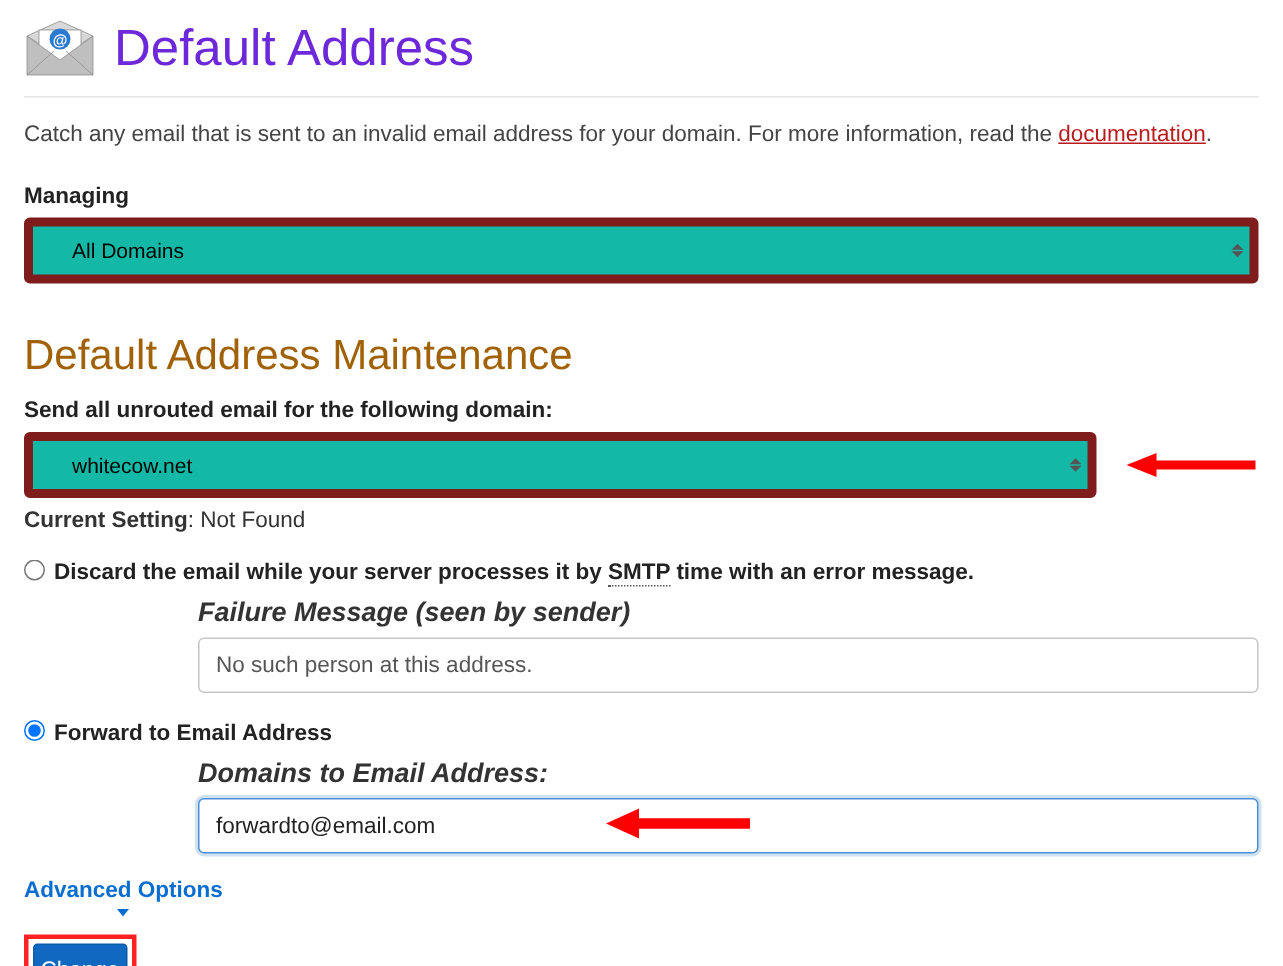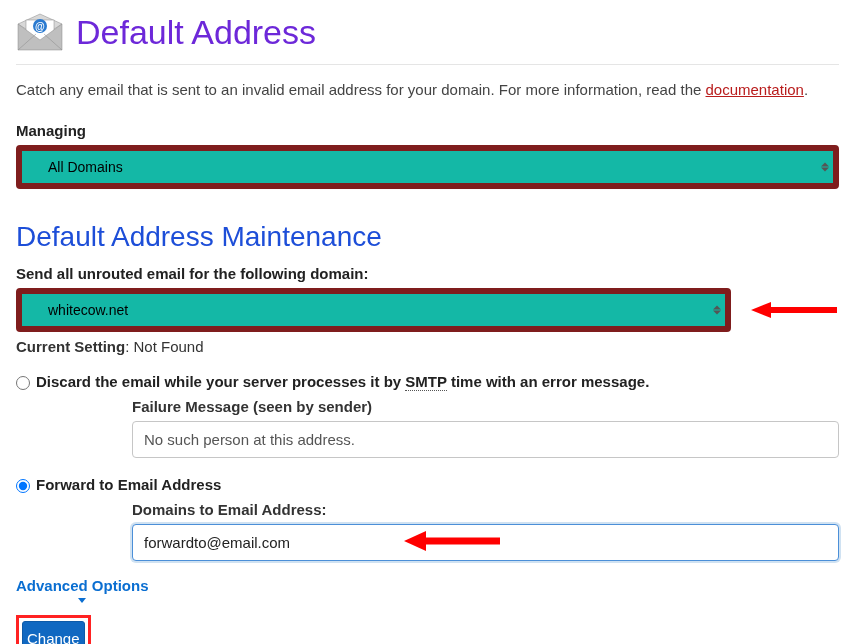--- a/index.html
+++ b/index.html
@@ -70,62 +70,63 @@
 .caret-up, .caret-down {
   width: 0; height: 0;
   border-left: 4px solid transparent;
   border-right: 4px solid transparent;
 }
 .caret-up { border-bottom: 4px solid #555; }
 .caret-down { border-top: 4px solid #555; }
 h2.section-title {
   font-size: 28px;
   font-weight: 400;
-  color: #1d4ed8;
+  color: #a16207;
   margin-top: 32px;
   margin-bottom: 12px;
 }
 .domain-row {
   display: flex;
   align-items: center;
   gap: 18px;
 }
 .domain-row .select-wrap { flex: 1; }
 .red-arrow {
   display: inline-block;
 }
 .current-setting {
   margin-top: 6px;
   font-size: 15px;
 }
 .current-setting b { font-weight: bold; }
 .radio-row {
   display: flex;
-  align-items: flex-end;
+  align-items: flex-start;
   gap: 6px;
   margin-top: 18px;
 }
 .radio-row input[type=radio] {
   width: 14px; height: 14px;
 }
 .radio-label {
   font-weight: bold;
   font-size: 15px;
   color: #222;
 }
 .dotted { border-bottom: 1px dotted #555; }
 .sub-block {
   margin-left: 116px;
   margin-top: 8px;
 }
 .sub-label {
   font-weight: bold;
-  font-size: 15px;
+  font-size: 18px;
   display: block;
   margin-bottom: 6px;
+  font-style: italic;
 }
 input[type=text] {
   width: 100%;
   padding: 9px 11px;
   font-size: 15px;
   border: 1px solid #c6c6c6;
   border-radius: 4px;
   background: #fff;
   color: #555;
 }

